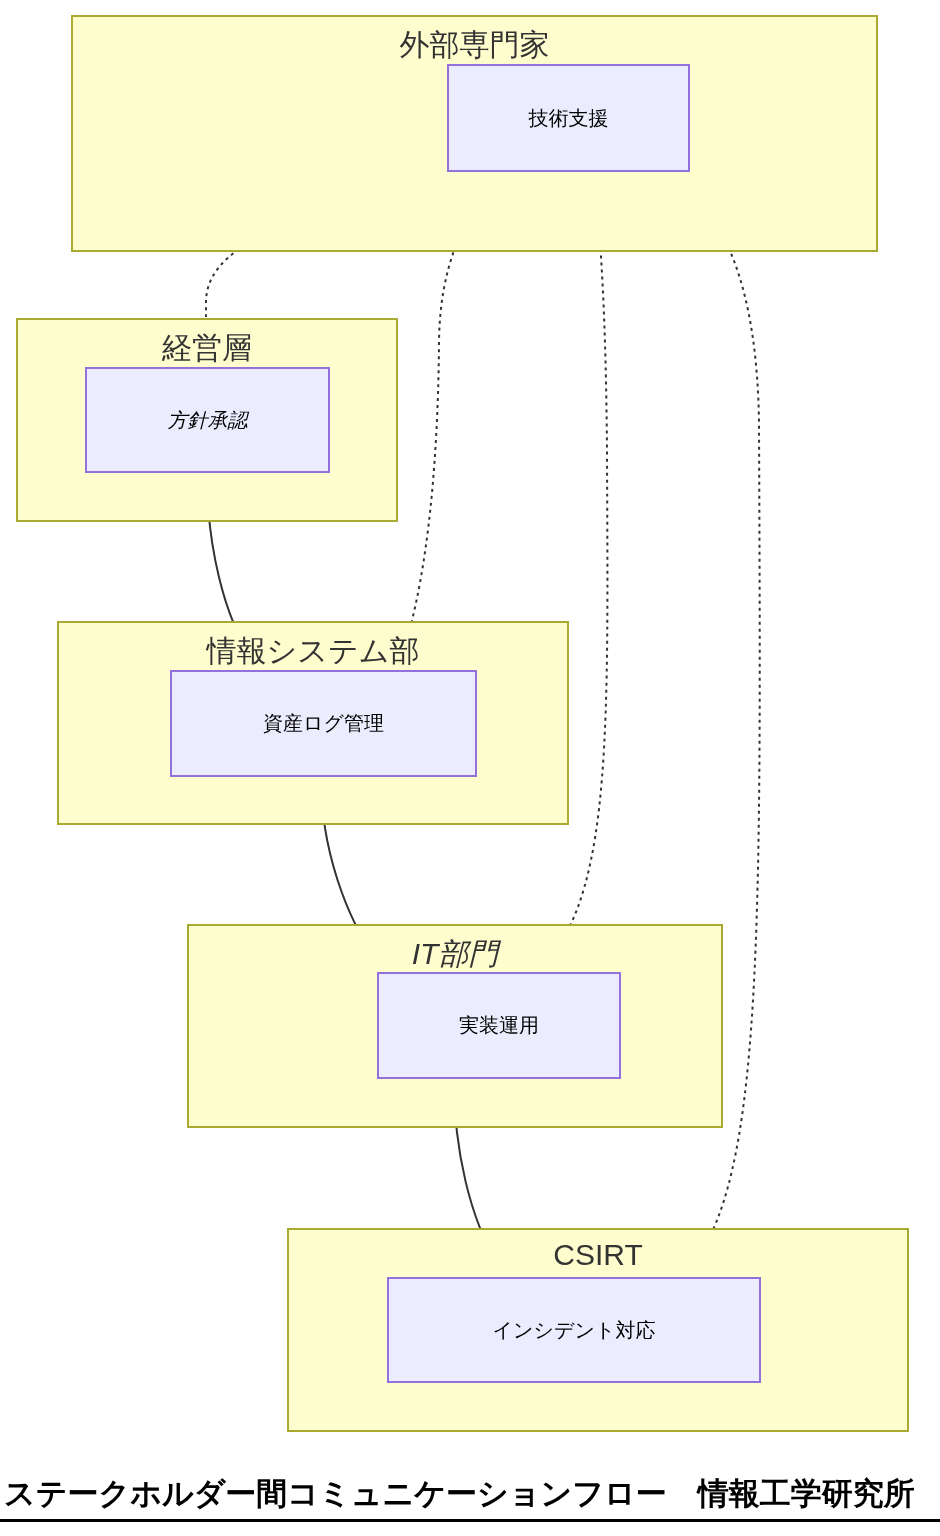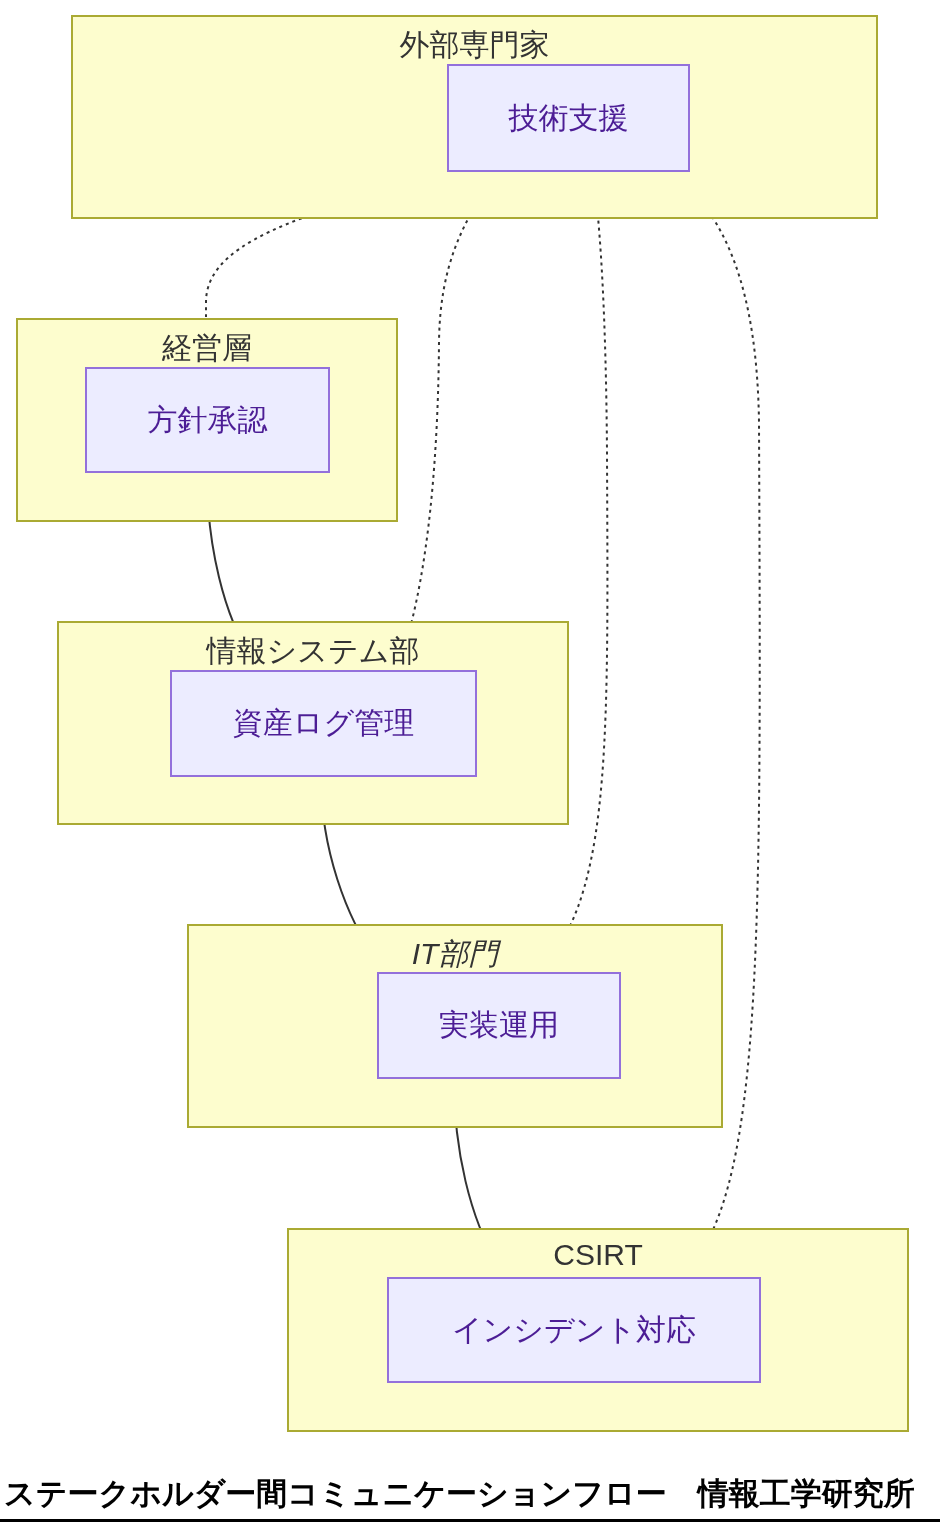--- a/index.html
+++ b/index.html
@@ -1,30 +1,30 @@
 <!DOCTYPE html>
 <html><head>
 <meta charset="utf-8">
 <style>
   html,body{margin:0;padding:0;background:#ffffff;}
   body{font-family:"Liberation Sans","DejaVu Sans",sans-serif;}
   .canvas{position:relative;width:940px;height:1536px;background:#ffffff;overflow:hidden;}
   svg.edges{position:absolute;left:0;top:0;width:940px;height:1536px;z-index:1;}
   .group{position:absolute;background:#fdfdce;border:2px solid #aaaa33;box-sizing:border-box;z-index:2;}
   .group-title{position:absolute;top:8px;left:0;right:0;text-align:center;font-size:30px;color:#333333;white-space:nowrap;}
-  .node{position:absolute;background:#ececff;border:2px solid #9370db;box-sizing:border-box;display:flex;align-items:center;justify-content:center;font-size:30px;color:#4c1d95;z-index:3;white-space:nowrap;}
+  .node{position:absolute;background:#ececff;border:2px solid #9370db;box-sizing:border-box;display:flex;align-items:center;justify-content:center;font-size:20px;color:#000000;z-index:3;white-space:nowrap;}
   
-  #g-external{left:71px;top:15px;width:807px;height:204px;}
+  #g-external{left:71px;top:15px;width:807px;height:237px;}
   #g-management{left:16px;top:318px;width:382px;height:204px;}
   #g-infosys{left:57px;top:621px;width:512px;height:204px;}
   #g-it{left:187px;top:924px;width:536px;height:204px;font-style:italic;}
   #g-csirt{left:287px;top:1228px;width:622px;height:204px;}
   
   #n-tech{left:447px;top:64px;width:243px;height:108px;}
-  #n-policy{left:85px;top:367px;width:245px;height:106px;}
+  #n-policy{left:85px;top:367px;width:245px;height:106px;font-style:italic;}
   #n-assetlog{left:170px;top:670px;width:307px;height:107px;}
   #n-impl{left:333px;top:972px;width:244px;height:107px;margin-left:44px;}
   #n-incident{left:387px;top:1277px;width:374px;height:106px;}
   
   .edge{fill:none;stroke:#333333;stroke-width:2px;}
   .edge.dashed{stroke-dasharray:3 4;}
   
   .footer{position:absolute;left:0;top:1476px;width:940px;height:46px;border-bottom:3px solid #000000;box-sizing:border-box;z-index:4;padding-left:23px;}
   .footer-caption{position:absolute;left:4px;bottom:4px;font-size:31px;font-weight:bold;color:#000000;white-space:nowrap;letter-spacing:0px;}
 </style>

